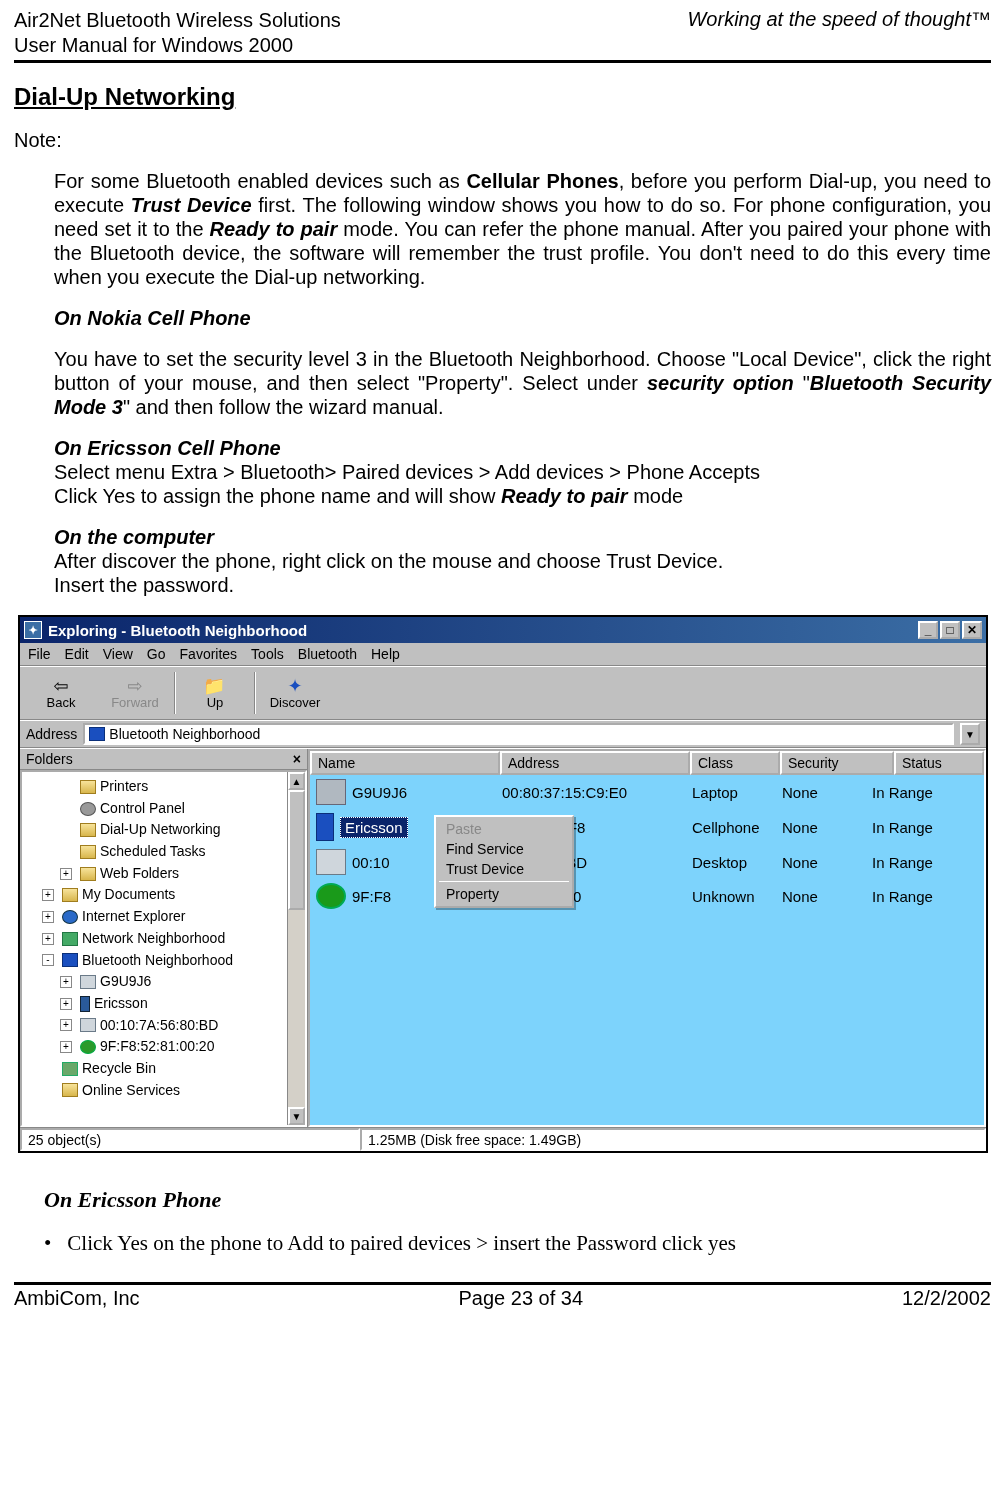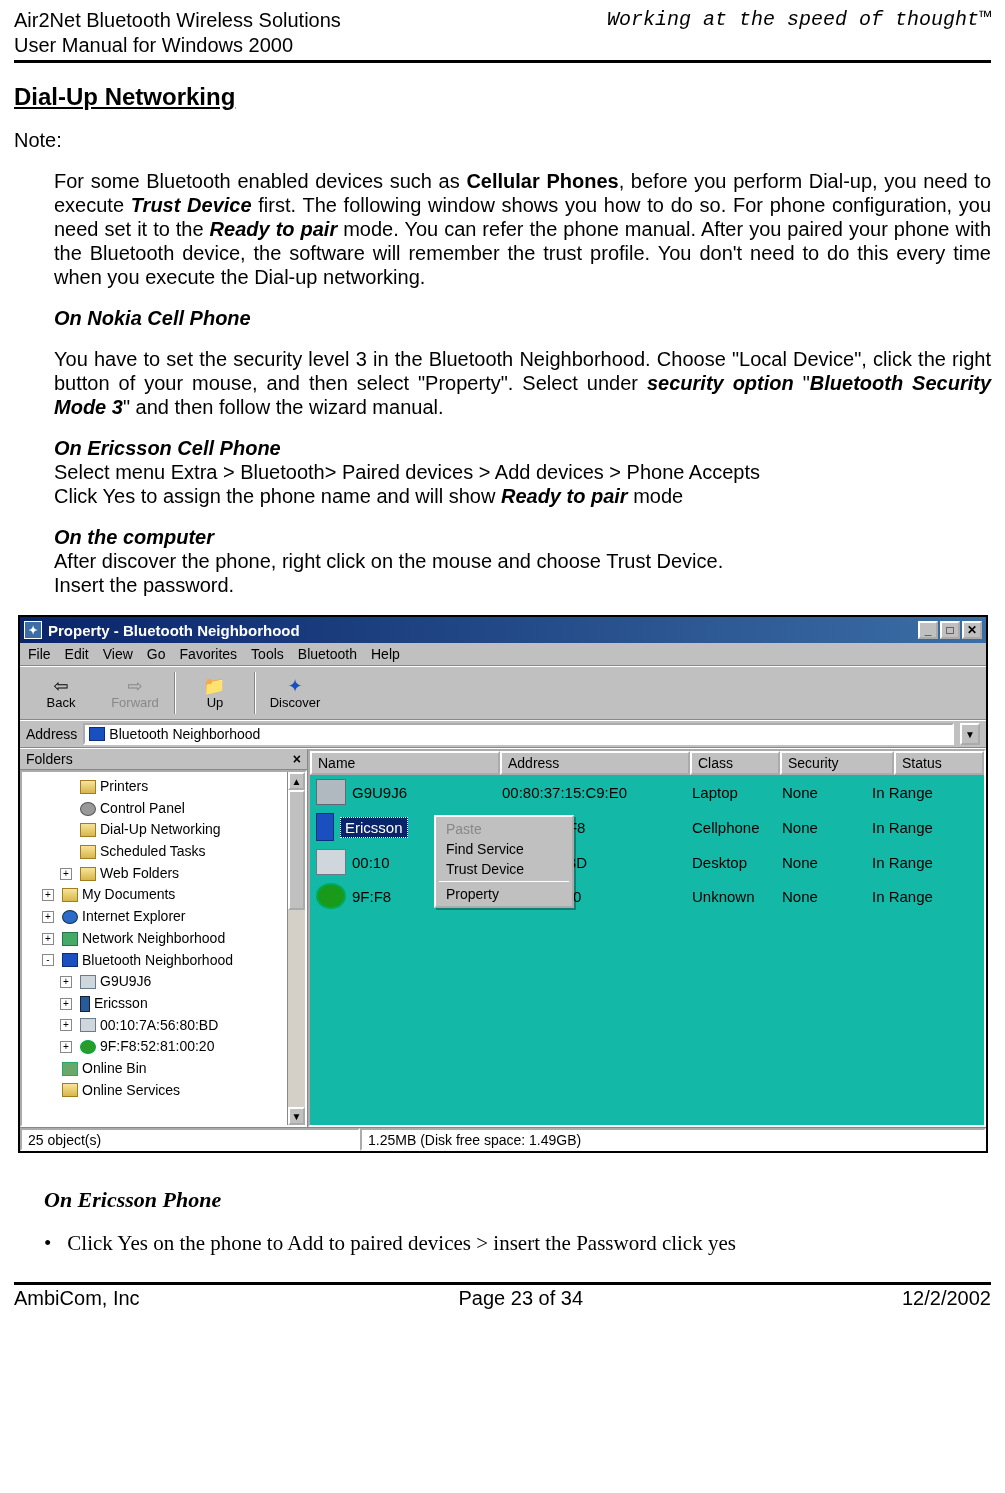--- a/index.html
+++ b/index.html
@@ -15,21 +15,21 @@
     padding: 8px 14px 12px 14px;
   }
   .header-row {
     display: flex;
     justify-content: space-between;
     align-items: flex-start;
     border-bottom: 3px solid #000;
     padding-bottom: 2px;
   }
   .header-left { font-size: 20px; line-height: 1.25; }
-  .header-right { font-size: 20px; font-style: italic; text-align:right;font-family:Liberation Mono, monospace; }
+  .header-right { font-size: 20px; font-style: italic; text-align:right; }
   .section-title {
     font-size: 24px;
     font-weight: bold;
     text-decoration: underline;
     margin: 20px 0 18px 0;
   }
   .note-label { font-size: 20px; margin-bottom: 2px; }
   .body-text {
     font-size: 20px;
     line-height: 1.2;
@@ -156,21 +156,21 @@
   .vscroll {
     position:absolute;right:0;top:0;bottom:0;width:18px;background:#c0c0c0;
     border-left:1px solid #888;display:flex;flex-direction:column;justify-content:space-between;
   }
   .vscroll .arrow {
     height:18px;background:#c0c0c0;border:2px outset #fff;
     display:flex;align-items:center;justify-content:center;font-size:10px;
   }
   .vscroll .thumb { flex:0 0 120px;background:#c0c0c0;border:2px outset #fff;margin:0; }
   .vscroll .track { flex:1;background:#d4d0c8; }
-  .list-pane { flex:1;background:#14b8a6;border:2px inset #fff;position:relative; }
+  .list-pane { flex:1;background:#7dd3fc;border:2px inset #fff;position:relative; }
   .list-head {
     display:flex;background:#c0c0c0;font-size:14px;
   }
   .list-head .col {
     border:2px outset #fff;padding:2px 6px;
   }
   .col.name{width:190px;} .col.addr{width:190px;} .col.class{width:90px;}
   .col.sec{width:114px;} .col.stat{width:90px;}
   .list-body { position:relative; height: 350px; }
   .list-row {
@@ -255,21 +255,21 @@
 
   <div class="subhead">On the computer</div>
   <div class="body-text">
     <span>After discover the phone, right click on the mouse and choose Trust Device.</span><br>
     <span>Insert the password.</span>
   </div>
 
   <div class="win-window">
     <div class="titlebar">
       <span class="ticon">✦</span>
-      <span class="titlebar-title">Property - Bluetooth Neighborhood</span>
+      <span class="titlebar-title">Exploring - Bluetooth Neighborhood</span>
       <div class="win-controls">
         <div class="win-btn">_</div>
         <div class="win-btn">□</div>
         <div class="win-btn">✕</div>
       </div>
     </div>
 
     <div class="menubar">
       <span><span class="mn-underline">F</span>ile</span>
       <span><span class="mn-underline">E</span>dit</span>
@@ -381,21 +381,21 @@
                 <span>00:10:7A:56:80:BD</span>
               </div>
               <div class="tree-item ind1">
                 <span class="exp">+</span>
                 <span class="ficon unk"></span>
                 <span>9F:F8:52:81:00:20</span>
               </div>
               <div class="tree-item ">
                 <span class="exp none"></span>
                 <span class="ficon recycle"></span>
-                <span>Online Bin</span>
+                <span>Recycle Bin</span>
               </div>
               <div class="tree-item ">
                 <span class="exp none"></span>
                 <span class="ficon folder"></span>
                 <span>Online Services</span>
               </div>
             </div>
           <div class="vscroll">
             <div class="arrow">▲</div>
             <div class="thumb"></div>

